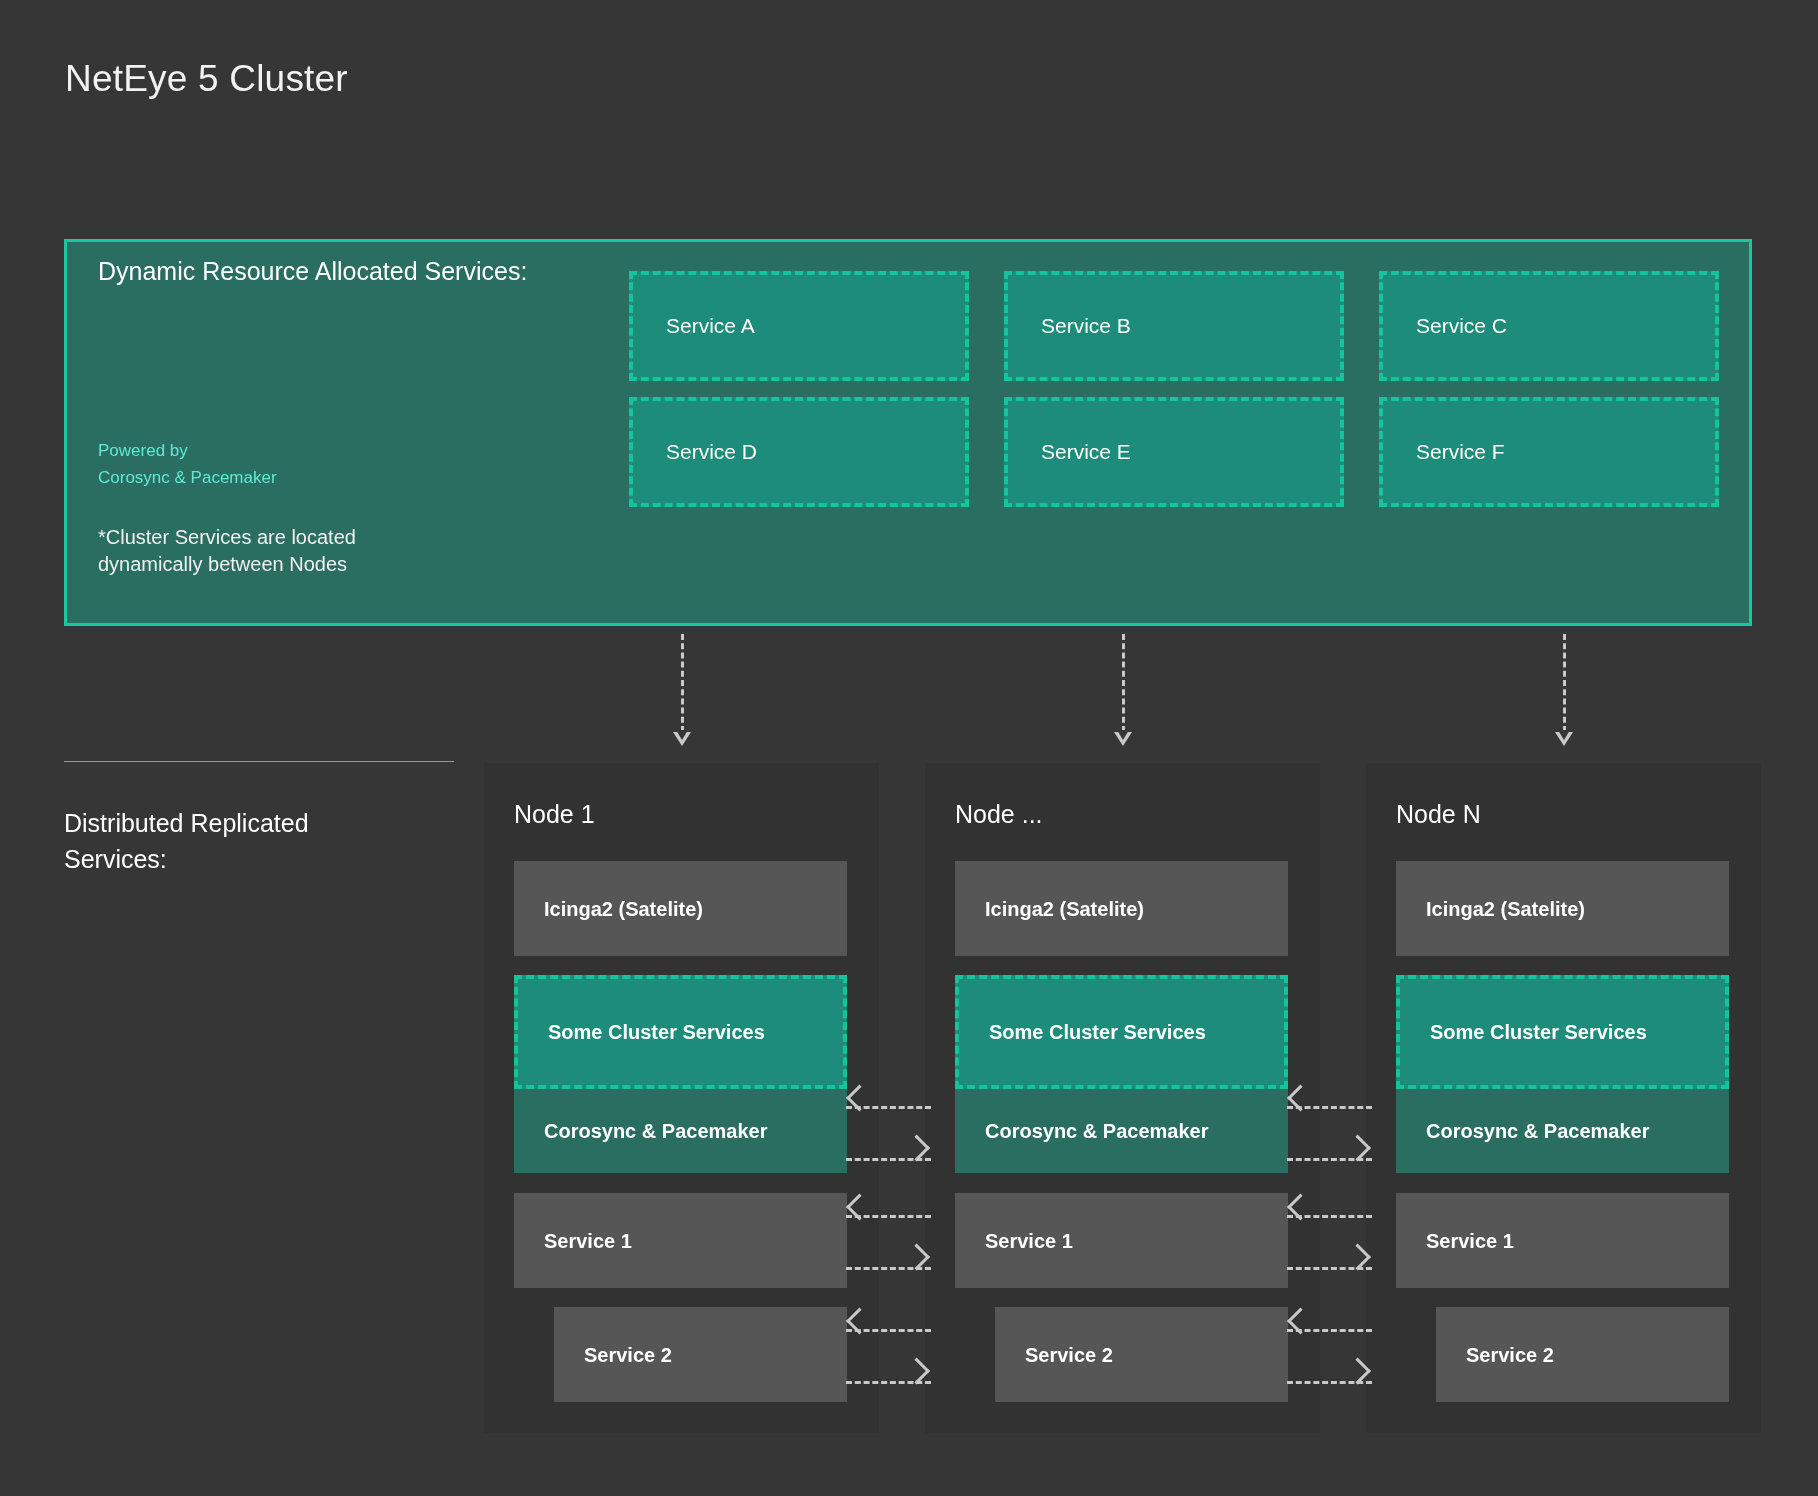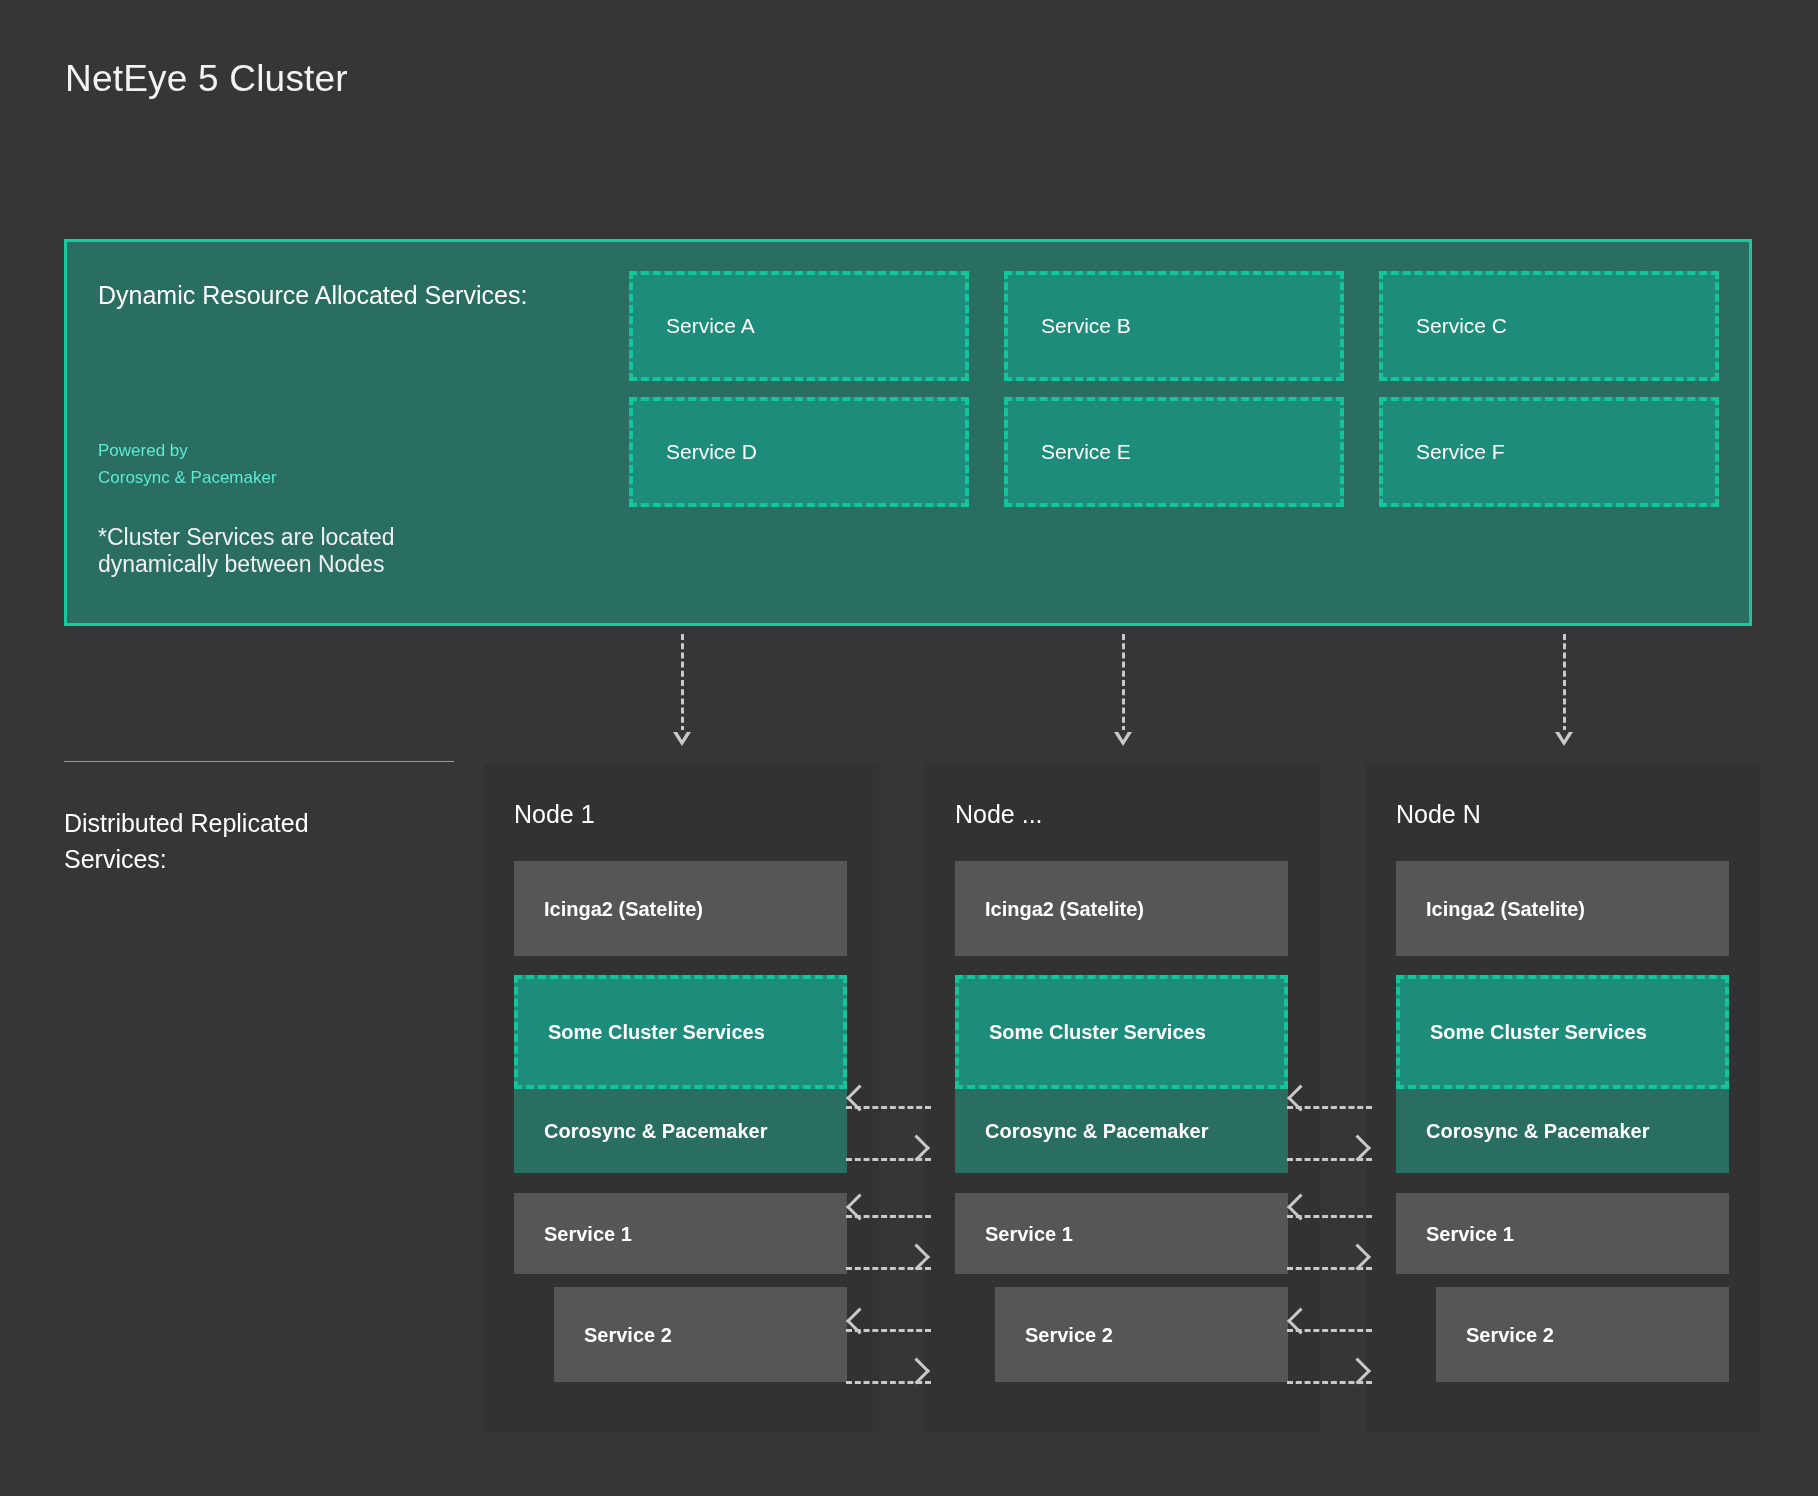--- a/index.html
+++ b/index.html
@@ -20,32 +20,32 @@
   }
 
   
   .dyn-panel{
     position:absolute;left:64px;top:239px;width:1688px;height:387px;
     background:#2a6e61;
     border:3px solid #18c99f;
     box-sizing:border-box;
   }
   .dyn-left{
-    position:absolute;left:31px;top:36px;width:460px;height:auto;
+    position:absolute;left:31px;top:12px;width:460px;height:auto;
   }
   .dyn-heading{
     font-size:25px;line-height:34px;color:#ffffff;font-weight:400;
   }
   .dyn-powered{
     position:absolute;left:31px;top:195px;
     font-size:17px;line-height:27px;color:#5eead4;
   }
   .dyn-note{
     position:absolute;left:31px;top:282px;
-    font-size:23px;line-height:27px;color:#f0f0f0;
+    font-size:20px;line-height:27px;color:#f0f0f0;
   }
 
   
   .svc-grid{
     position:absolute;left:562px;top:29px;
     width:1090px;
     display:grid;
     grid-template-columns:repeat(3,340px);
     grid-auto-rows:110px;
     column-gap:35px;row-gap:16px;
@@ -106,21 +106,21 @@
     display:flex;align-items:center;
     padding-left:30px;
     font-size:20px;line-height:28px;color:#ffffff;
   }
   .srv-grey{background:#565656;height:95px;margin-bottom:19px;}
   .srv-cluster{
     background:#1d8c7a;border:4px dashed #14c49b;height:114px;
     align-items:center;
   }
   .srv-coro{background:#2a6e61;height:84px;margin-bottom:20px;}
-  .srv-grey2{background:#565656;height:81px;margin-bottom:13px;}
+  .srv-grey2{background:#565656;height:95px;margin-bottom:19px;}
   .srv-grey3{background:#565656;height:95px;margin-left:40px;}
 
   
   .hgap{position:absolute;width:85px;height:85px;}
   .arrow-row{position:absolute;left:0;width:85px;height:2px;}
   .arrow-row .shaft{
     position:absolute;left:0;top:0;width:100%;height:0;
     border-top:3px dashed #c9c9c9;
   }
   .arrow-left::before{

